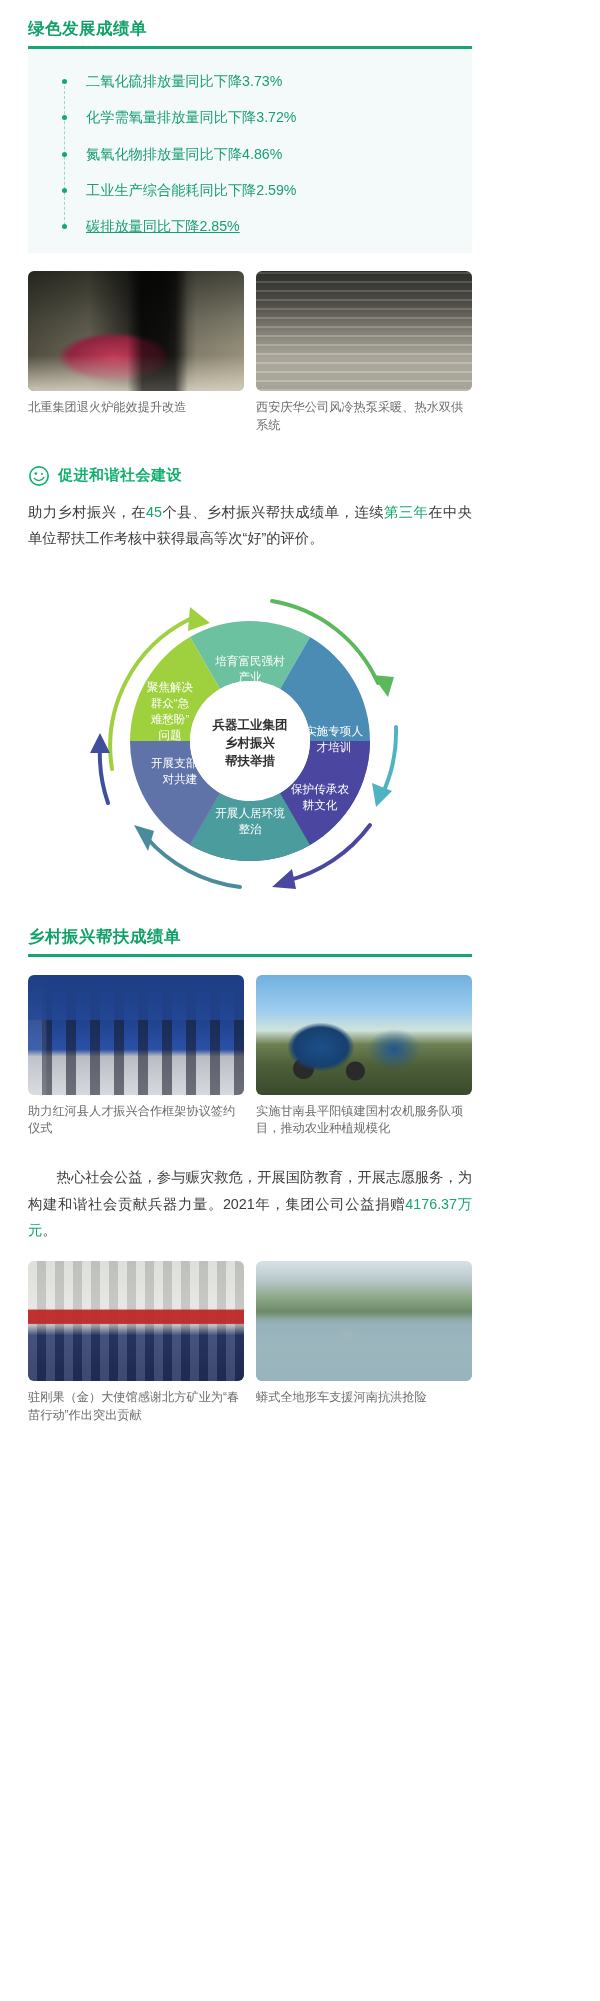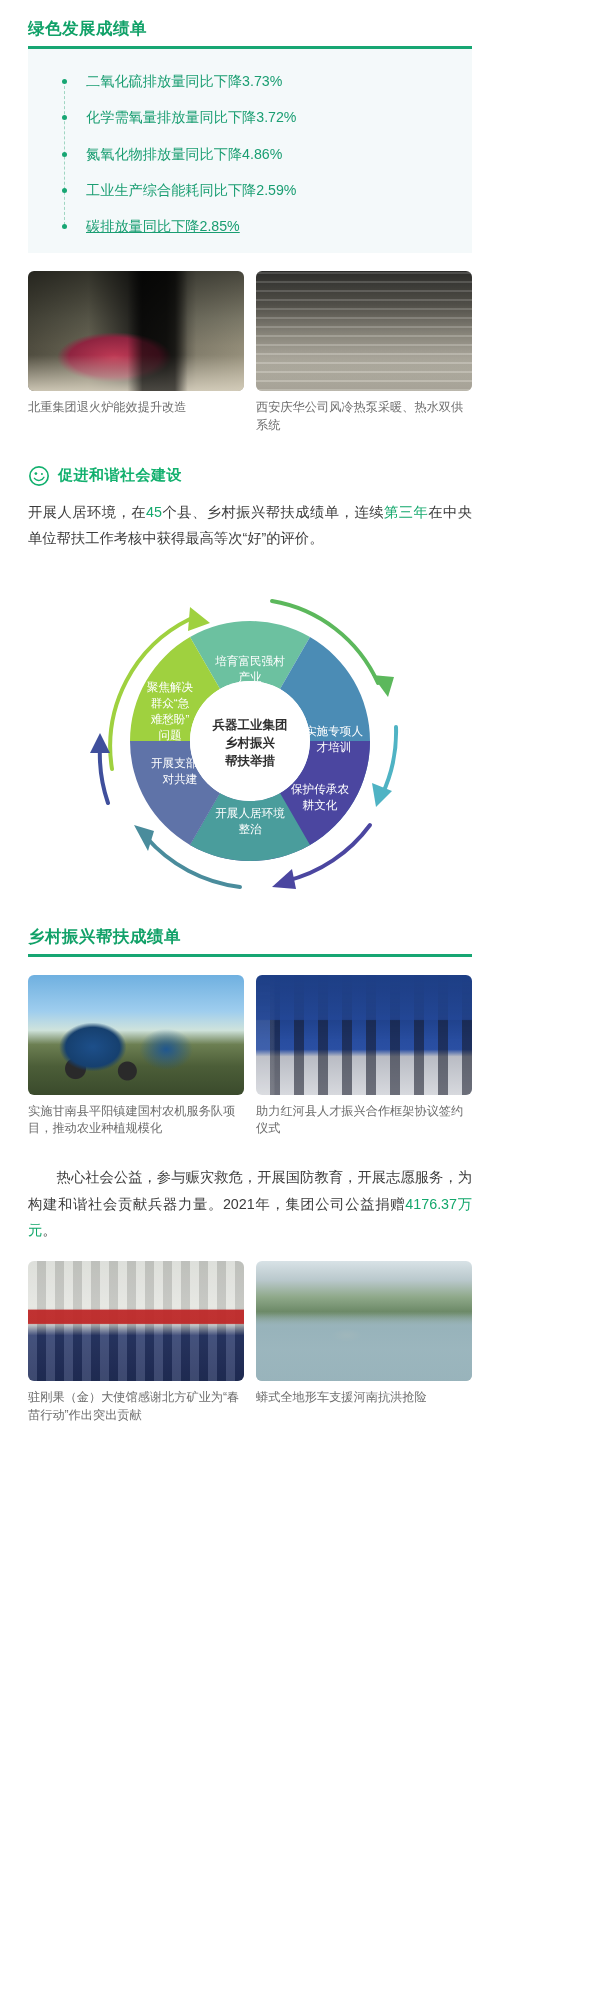--- a/index.html
+++ b/index.html
@@ -204,21 +204,21 @@
     <svg class="sec-icon" viewBox="0 0 24 24">
       <circle cx="12" cy="12" r="10" fill="none" stroke="#12b06e" stroke-width="1.8"></circle>
       <circle cx="8.6" cy="9.4" r="1.5" fill="#12b06e"></circle>
       <circle cx="15.2" cy="9.9" r="1.1" fill="#12b06e"></circle>
       <path d="M7 14.6 C10 18.2, 15.5 17.2, 17.4 13.4" fill="none" stroke="#12b06e" stroke-width="1.6" stroke-linecap="round"></path>
     </svg>
     <div class="sec-title">促进和谐社会建设</div>
   </div>
 
   <div class="para">
-    <span>开展人居环境，在</span><span class="hl">45</span><span>个县、乡村振兴帮扶成绩单，连续</span><span class="hl">第三年</span><span>在中央单位帮扶工作考核中获得最高等次“好”的评价。</span>
+    <span>助力乡村振兴，在</span><span class="hl">45</span><span>个县、乡村振兴帮扶成绩单，连续</span><span class="hl">第三年</span><span>在中央单位帮扶工作考核中获得最高等次“好”的评价。</span>
   </div>
 
   <div class="donut-wrap">
     <svg width="420" height="330" viewBox="0 0 420 330">
       <g transform="translate(210,165)">
 
         <path d="M -60.00 -103.92 A 120 120 0 0 1 60.00 -103.92 L 30.00 -51.96 A 60 60 0 0 0 -30.00 -51.96 Z" fill="#6cc1a0"></path>
 
         <path d="M 60.00 -103.92 A 120 120 0 0 1 60.00 103.92 L 30.00 51.96 A 60 60 0 0 0 30.00 -51.96 Z" fill="#4b8cb5"></path>
 
@@ -277,27 +277,27 @@
     </svg>
   </div>
 
   <div class="spacer-10"></div>
 
   <div class="score-title">乡村振兴帮扶成绩单</div>
   <div class="score-rule"></div>
 
   <div class="img-row">
     <div class="img-cell">
+      <div class="photo ph-signing"></div>
+      <div class="cap">助力红河县人才振兴合作框架协议签约仪式</div>
+    </div>
+    <div class="img-cell">
       <div class="photo ph-tractor"></div>
       <div class="cap">实施甘南县平阳镇建国村农机服务队项目，推动农业种植规模化</div>
     </div>
-    <div class="img-cell">
-      <div class="photo ph-signing"></div>
-      <div class="cap">助力红河县人才振兴合作框架协议签约仪式</div>
-    </div>
   </div>
 
   <div class="spacer-26"></div>
 
   <div class="para indent">
     <span>热心社会公益，参与赈灾救危，开展国防教育，开展志愿服务，为构建和谐社会贡献兵器力量。2021年，集团公司公益捐赠</span><span class="hl">4176.37万元</span><span>。</span>
   </div>
 
   <div class="img-row">
     <div class="img-cell">

